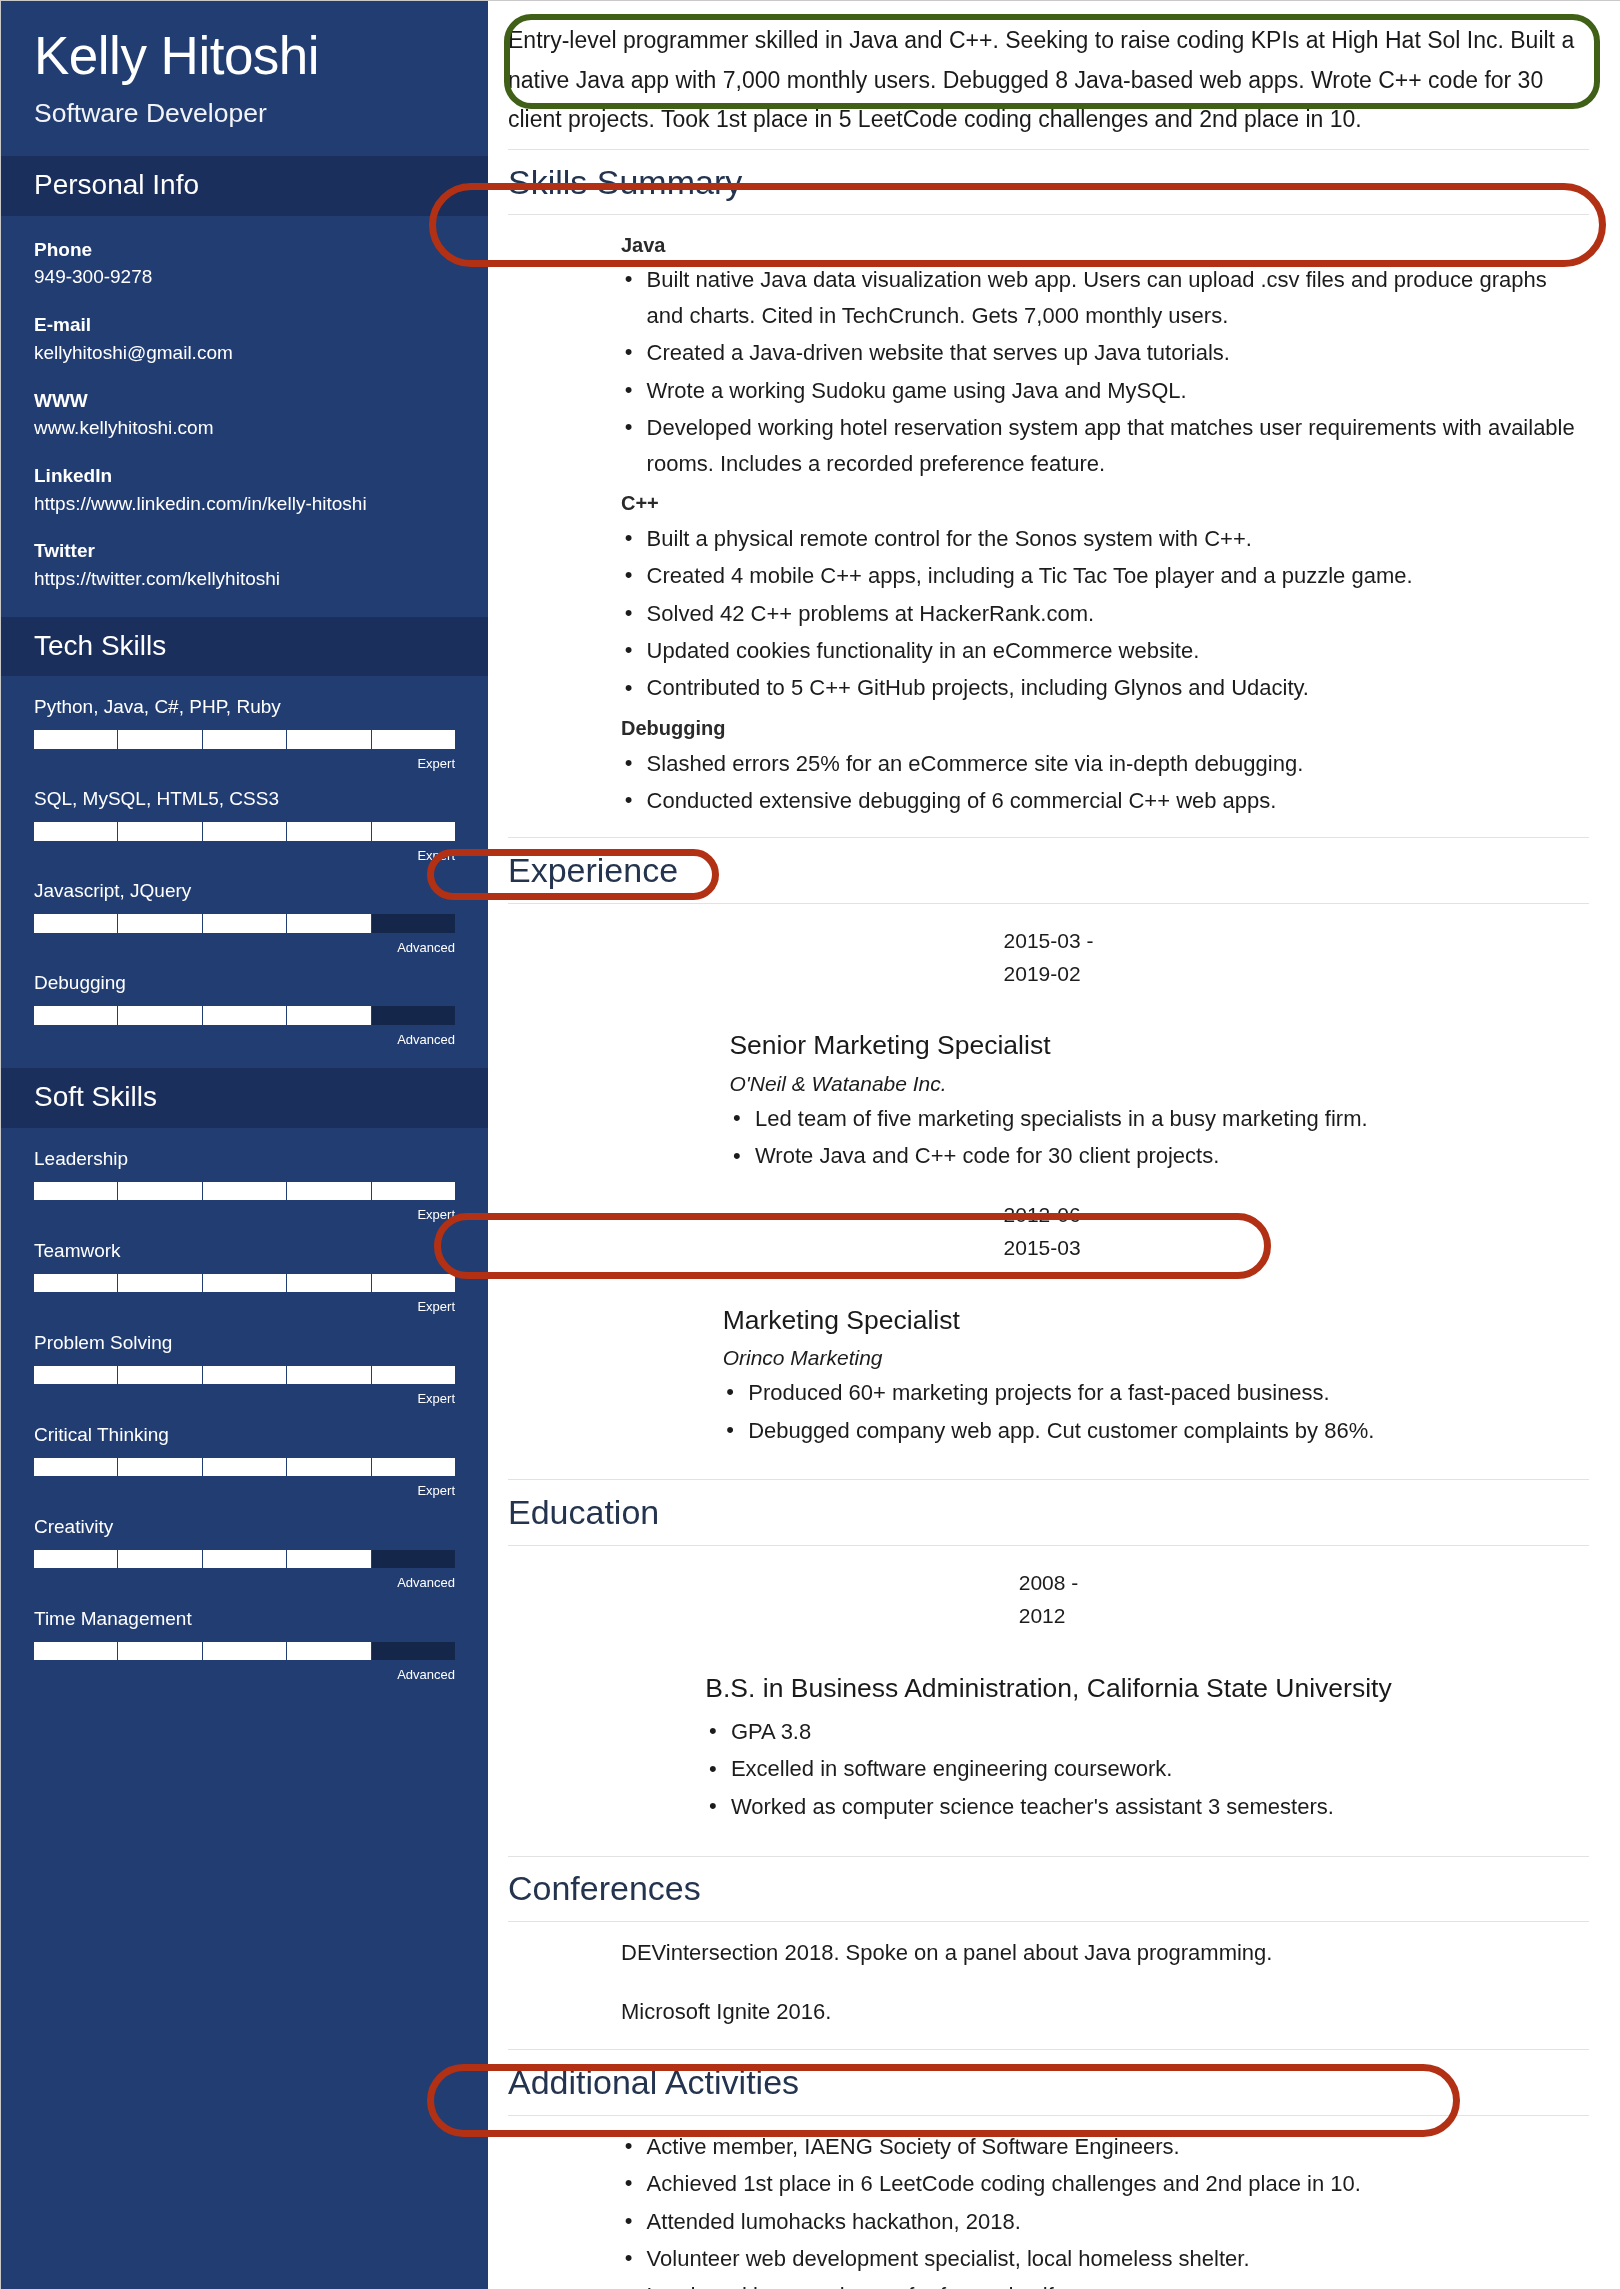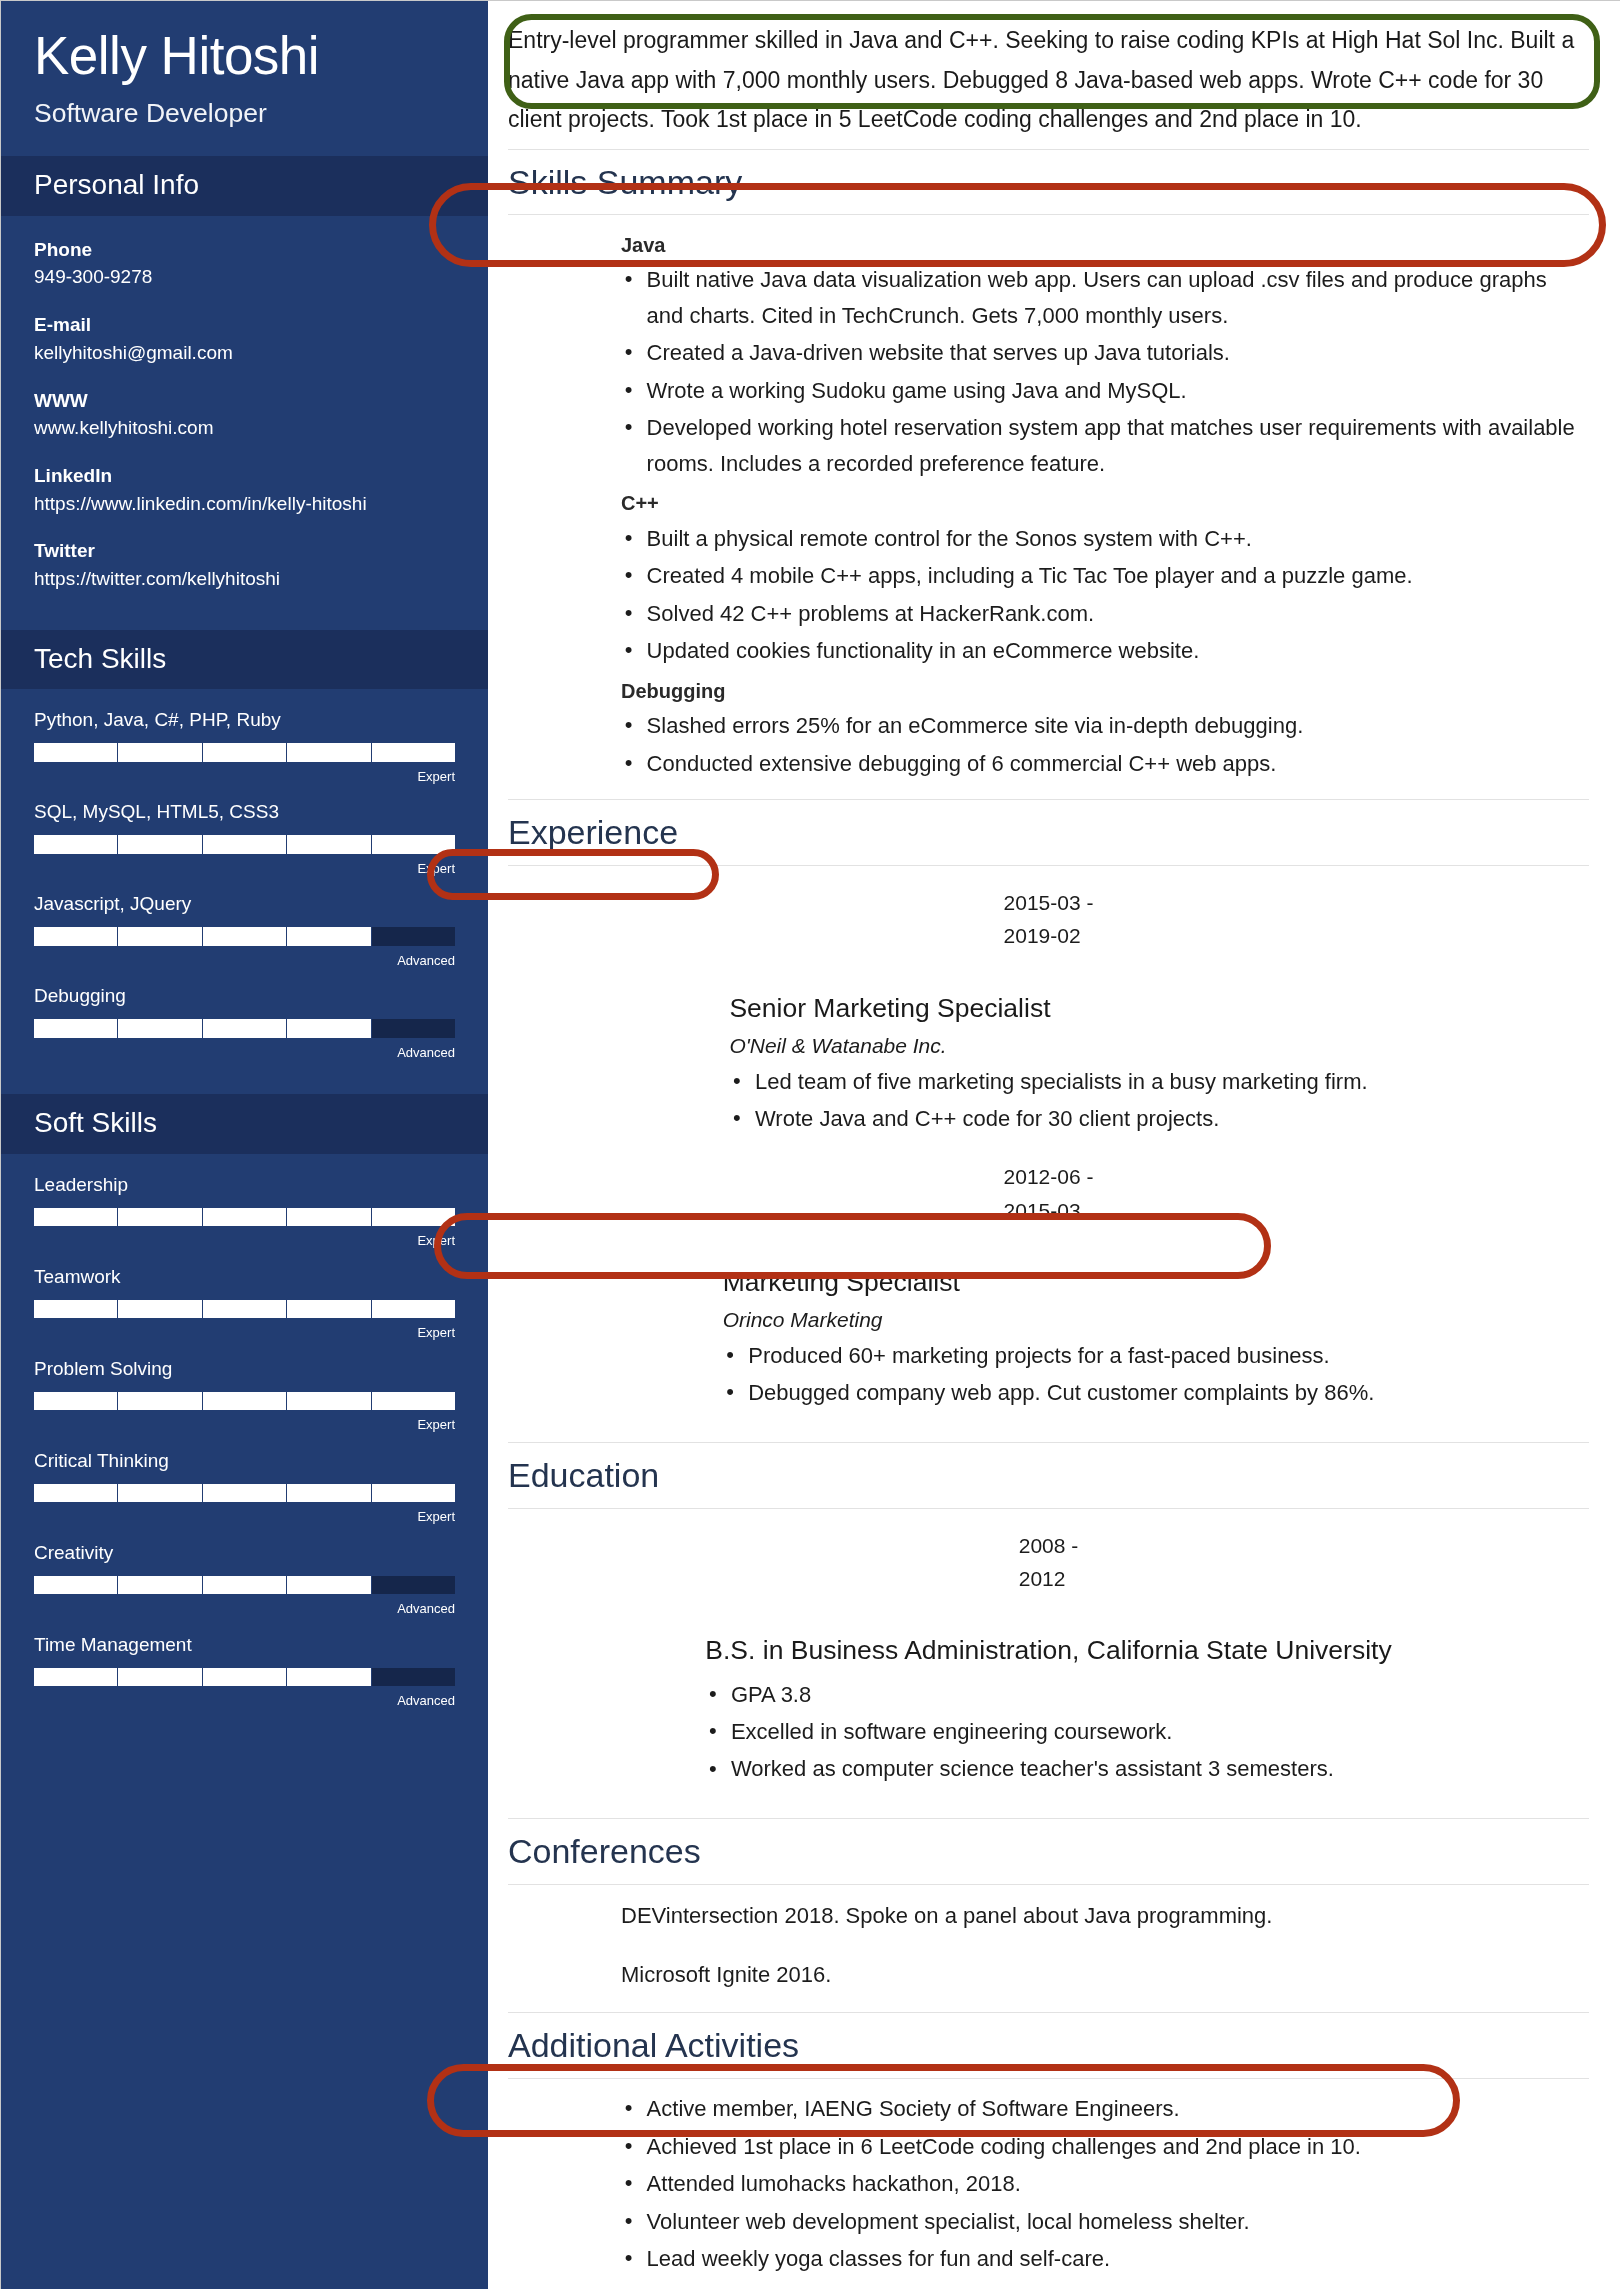--- a/index.html
+++ b/index.html
@@ -42,21 +42,21 @@
     margin-top: 14px;
     color: #f2f4f8;
   }
   .side-section-title {
     background: #1b2f5c;
     font-size: 28px;
     font-weight: 400;
     padding: 12.8px 33px 14.6px 33px;
     color: #ffffff;
   }
-  .side-body { padding: 20px 33px 17px 33px; }
+  .side-body { padding: 20px 33px 4px 33px; }
 
   .contact-block { margin-bottom: 20px; }
   .contact-label {
     font-size: 19px;
     font-weight: 700;
     line-height: 1.5;
     color: #ffffff;
   }
   .contact-value {
     font-size: 19px;
@@ -392,20 +392,21 @@
           <li>Wrote a working Sudoku game using Java and MySQL.</li>
           <li>Developed working hotel reservation system app that matches user requirements with available rooms. Includes a recorded preference feature.</li>
         </ul>
 
         <div class="subhead">C++</div>
         <ul class="bullets">
           <li>Built a physical remote control for the Sonos system with C++.</li>
           <li>Created 4 mobile C++ apps, including a Tic Tac Toe player and a puzzle game.</li>
           <li>Solved 42 C++ problems at HackerRank.com.</li>
           <li>Updated cookies functionality in an eCommerce website.</li>
+          <li>Contributed to 5 C++ GitHub projects, including Glynos and Udacity.</li>
         </ul>
 
         <div class="subhead">Debugging</div>
         <ul class="bullets">
           <li>Slashed errors 25% for an eCommerce site via in-depth debugging.</li>
           <li>Conducted extensive debugging of 6 commercial C++ web apps.</li>
         </ul>
 
       </div>
     </section>

